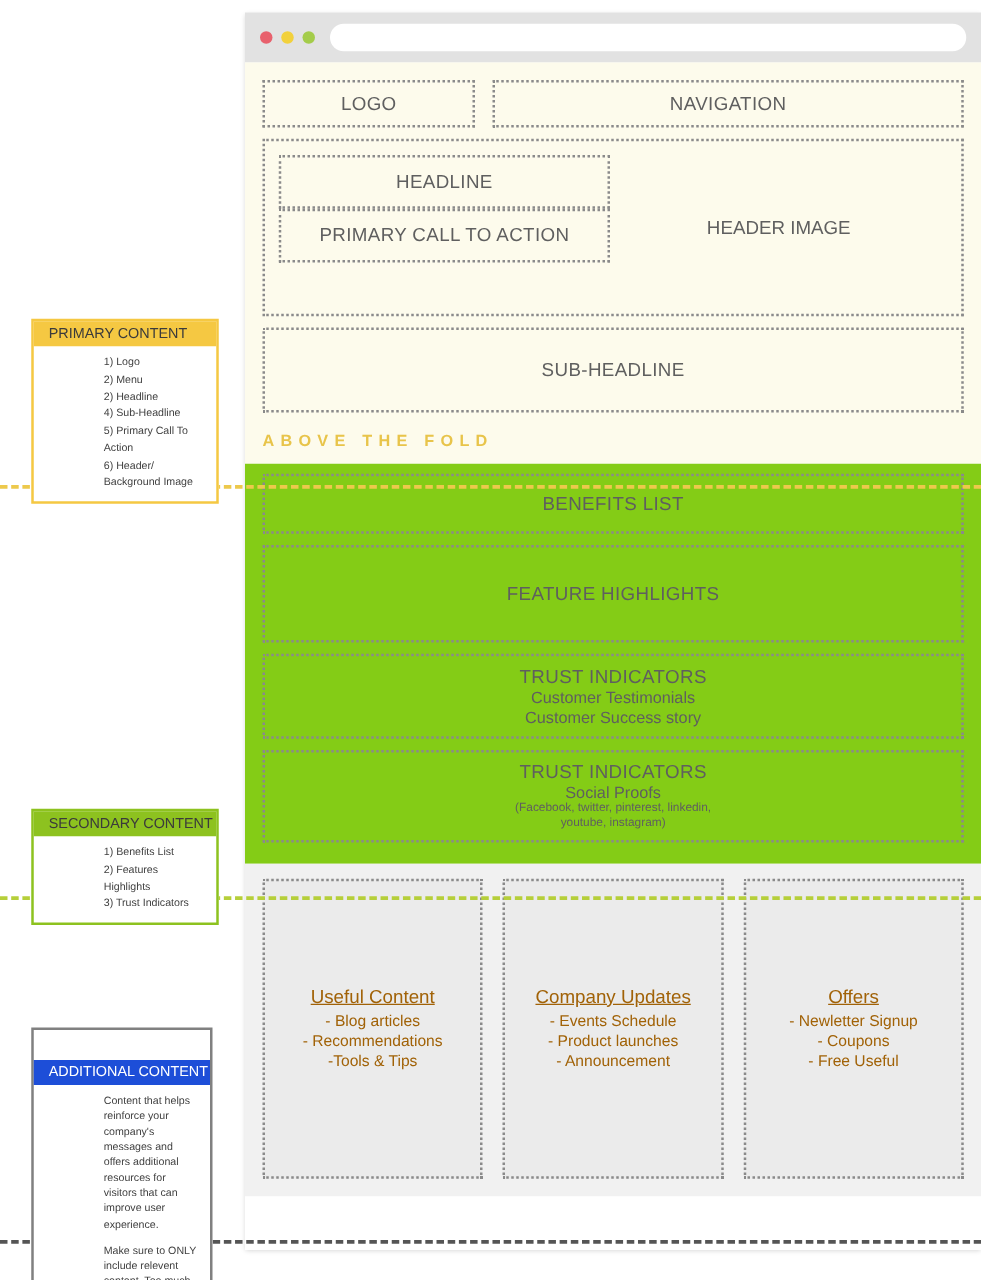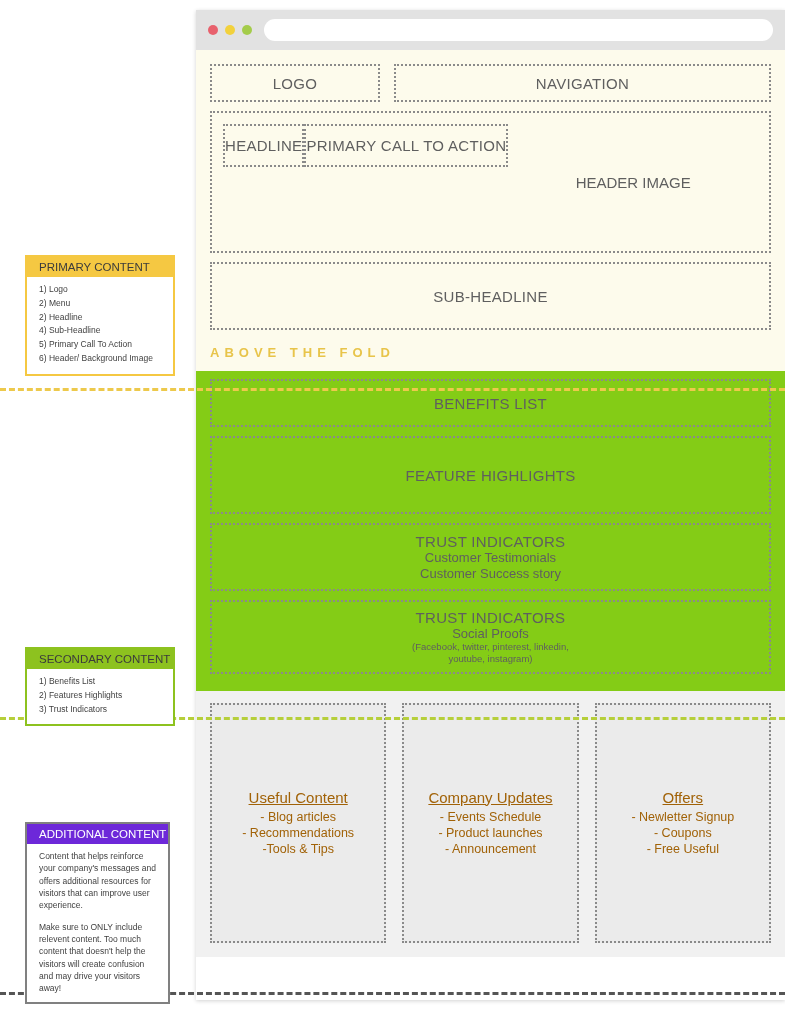--- a/index.html
+++ b/index.html
@@ -77,21 +77,21 @@
   .box-nav  { flex: 1; height: 38px; }
 
   .hero {
     border: 2px dotted #8a8a8a;
     display: flex;
     height: 142px;
     box-sizing: border-box;
     margin-bottom: 9px;
     padding: 11px;
   }
-  .hero-left { flex: 0 0 265px; display: flex; flex-direction: row; justify-content: flex-start; }
+  .hero-left { flex: 0 0 265px; display: flex; flex-direction: column; justify-content: flex-start; }
   .hero-left .blk { margin-bottom: 0; height: 43px; }
   .hero-right {
     flex: 1;
     display: flex;
     align-items: center;
     justify-content: center;
     color: #5f5f5f;
     font-size: 15px;
   }
 
@@ -151,40 +151,40 @@
     position: absolute;
     background: #ffffff;
     box-sizing: border-box;
     z-index: 8;
   }
   .note-head {
     font-size: 11.5px;
     padding: 4px 0 4px 12px;
     color: #3b3b3b;
   }
-  .note-body { padding: 6px 10px 8px 12px; }
+  .note-body { padding: 6px 10px 8px 12px; margin-left: 44px; }
   .note-body .li { font-size: 8.5px; color: #3f3f3f; line-height: 1.62; }
 
   .note-primary {
     left: 25px; top: 255px; width: 150px;
     border: 2px solid #f5c842;
   }
   .note-primary .note-head { background: #f5c842; }
 
   .note-secondary {
     left: 25px; top: 647px; width: 150px;
     border: 2px solid #8dc21f;
   }
   .note-secondary .note-head { background: #8dc21f; }
 
   .note-additional {
     left: 25px; top: 822px; width: 145px;
     border: 2px solid #808080;
   }
-  .note-additional .note-head { background: #6d28d9; color: #ffffff; }
+  .note-additional .note-head { background: #1d4ed8; color: #ffffff; margin-top: 24px; }
   .note-additional .para {
     font-size: 8.5px;
     color: #3f3f3f;
     line-height: 1.45;
     margin: 0 0 9px 0;
   }
   .note-additional .para:last-child { margin-bottom: 0; }
 </style>
 </head>
 <body>

